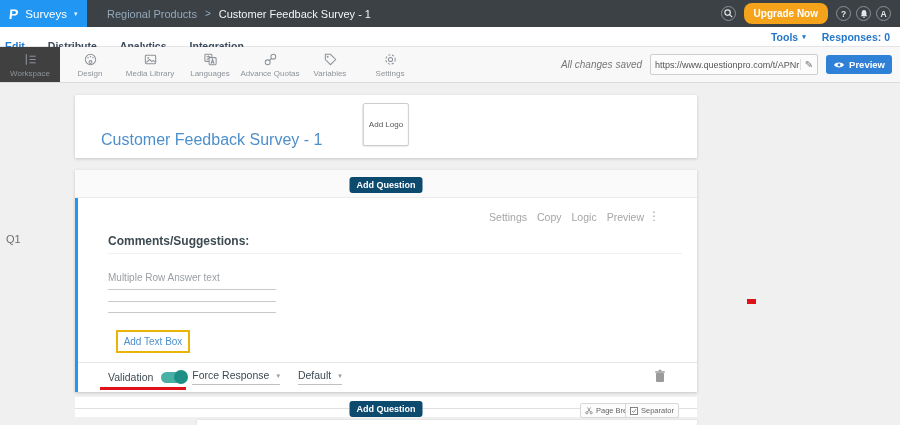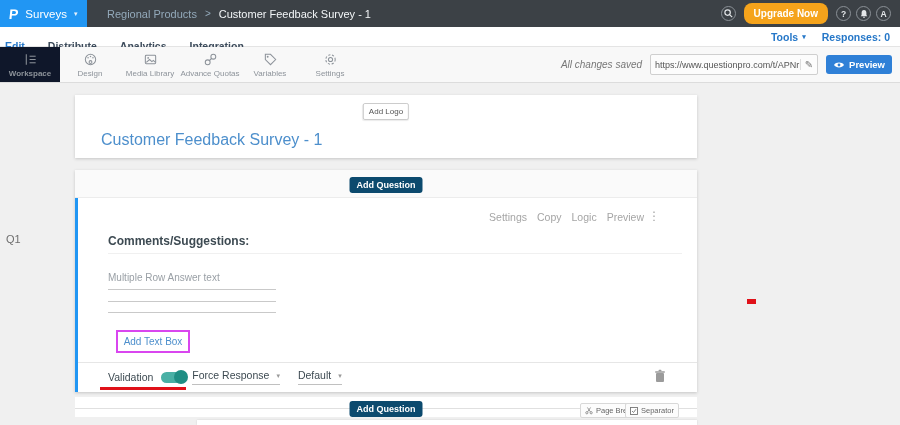--- a/index.html
+++ b/index.html
@@ -38,21 +38,21 @@
                padding-right: 10px; color: #2577c8; font-weight: bold; }
   .nav-right .caret { color: #2577c8; }
   .tools { display: flex; gap: 4px; align-items: center; cursor: pointer; }
   .responses { cursor: pointer; }
 
   
   .toolbar { position: absolute; top: 47px; left: 0; right: 0; height: 36px; background: #f8f8f8;
              border-bottom: 1px solid #dcdcdc; display: flex; align-items: stretch; }
   .tb-item { width: 60px; display: flex; flex-direction: column; align-items: center;
              justify-content: center; gap: 2px; color: #8d939a; font-size: 8px; cursor: pointer; }
-  .tb-item.active { background: #0f172a; font-weight: bold; }
+  .tb-item.active { background: #404040; }
   .tb-item svg { stroke: #8d939a; fill: none; stroke-width: 1.1; }
   .toolbar-right { margin-left: auto; display: flex; align-items: center; gap: 8px; padding-right: 8px; }
   .saved-status { font-style: italic; font-size: 10px; color: #777; }
   .url-box { width: 168px; height: 21px; background: #fcfcfc; border: 1px solid #cfcfcf;
              border-radius: 2px; display: flex; align-items: center; padding: 0 4px; }
   .url-input { flex: 1; min-width: 0; border: none; background: transparent; outline: none;
                font-family: inherit; font-size: 9px; color: #555; }
   .pencil-btn { border-left: 1px solid #ddd; padding-left: 4px; font-size: 10px;
                 color: #777; cursor: pointer; background: none; border-top: none;
                 border-right: none; border-bottom: none; font-family: inherit; }
@@ -63,21 +63,21 @@
   
   .canvas { position: absolute; top: 83px; left: 0; right: 0; bottom: 0; background: #f0f0f0; }
   .card { position: absolute; left: 75px; width: 622px; background: #fff;
           box-shadow: 0 1px 3px rgba(0,0,0,0.18); }
   .q-number { position: absolute; left: 6px; top: 150px; font-size: 11px; color: #6e6e6e; }
 
   
   .card-header { top: 12px; height: 63px; }
   .add-logo-btn { position: absolute; left: 50%; transform: translateX(-50%); top: 8px;
                   background: #fff; border: 1px solid #ccc; border-radius: 2px; color: #555;
-                  font-family: inherit; font-size: 8px; padding: 3px 5px; cursor: pointer;
+                  font-family: inherit; font-size: 8px; padding: 16px 5px; cursor: pointer;
                   box-shadow: 0 1px 1px rgba(0,0,0,0.08); }
   .survey-title { position: absolute; left: 26px; top: 36px; font-size: 16px; color: #4d8fcc;
                   cursor: text; }
 
   
   .card-question { top: 87px; height: 222px; }
   .add-q-band { position: absolute; top: 0; left: 0; right: 0; height: 28px; background: #fafafa;
                 border-bottom: 1px solid #ececec; }
   .add-q-btn { position: absolute; left: 50%; transform: translateX(-50%); top: 7px;
                background: #0c4a6e; color: #fff; border: none; border-radius: 3px;
@@ -90,21 +90,21 @@
   .q-action { cursor: pointer; }
   .more-menu { position: absolute; top: 11px; right: 37px; font-size: 12px; color: #a5a5a5;
                cursor: pointer; }
   .q-text { position: absolute; left: 30px; top: 36px; font-size: 12px; font-weight: bold;
             color: #3d4a52; cursor: text; }
   .q-divider { position: absolute; top: 55px; left: 30px; right: 15px; border-top: 1px solid #f0f0f0; }
   .answer-placeholder { position: absolute; left: 30px; top: 74px; font-size: 10px; color: #9aa0a6; }
   .answer-line { position: absolute; left: 30px; width: 168px; border-bottom: 1px solid #c9c9c9; }
   .line-1 { top: 91px; } .line-2 { top: 103px; } .line-3 { top: 114px; }
   .add-textbox-highlight { position: absolute; left: 38px; top: 132px; width: 74px; height: 23px;
-                           border: 2px solid #d946ef; display: flex; align-items: center;
+                           border: 2px solid #eab308; display: flex; align-items: center;
                            justify-content: center; }
   .add-textbox-link { font-size: 10px; color: #4d8fcc; cursor: pointer; }
   .v-divider { position: absolute; top: 164px; left: 0; right: 0; border-top: 1px solid #e6e6e6; }
   .validation-row { position: absolute; top: 164px; left: 0; right: 0; height: 30px;
                     display: flex; align-items: center; padding-left: 30px; }
   .validation-label { font-size: 10.5px; color: #3d4a52; }
   .toggle { position: relative; width: 26px; height: 11px; border-radius: 6px;
             background: #49b0a5; margin-left: 8px; cursor: pointer; }
   .toggle-knob { position: absolute; right: -1px; top: -1.5px; width: 14px; height: 14px;
                  border-radius: 50%; background: #1f8e84; }
@@ -203,20 +203,31 @@
         </svg>
       <span>Design</span>
     </div>
     <div class="tb-item">
       <svg width="15" height="15" viewBox="0 0 16 16">
           <rect x="2.5" y="3.5" width="11" height="9" rx="1"></rect>
           <circle cx="5.5" cy="6.3" r="0.9" fill="#8d939a" stroke="none"></circle>
           <path d="M3.5 11 L7 8 L9.5 10.2 L11 9 L13 10.8"></path>
         </svg>
       <span>Media Library</span>
+    </div>
+    <div class="tb-item">
+      <svg width="15" height="15" viewBox="0 0 16 16">
+          <rect x="2" y="2.5" width="7.5" height="7.5" rx="1"></rect>
+          <line x1="3.8" y1="5" x2="7.7" y2="5"></line>
+          <line x1="5.75" y1="3.6" x2="5.75" y2="5"></line>
+          <path d="M4 8 C5.5 7.3 6.8 6.3 7.5 5"></path>
+          <rect x="6.5" y="6" width="7.5" height="7.5" rx="1" fill="#f8f8f8"></rect>
+          <path d="M8.6 12.5 L10.2 7.8 L11.8 12.5 M9.2 11 L11.2 11"></path>
+        </svg>
+      <span>Languages</span>
     </div>
     <div class="tb-item">
       <svg width="15" height="15" viewBox="0 0 16 16">
           <circle cx="5" cy="11" r="2.6"></circle>
           <circle cx="11" cy="5" r="2.6"></circle>
           <line x1="6.8" y1="9.2" x2="9.2" y2="6.8" stroke-width="1.3"></line>
         </svg>
       <span>Advance Quotas</span>
     </div>
     <div class="tb-item">

